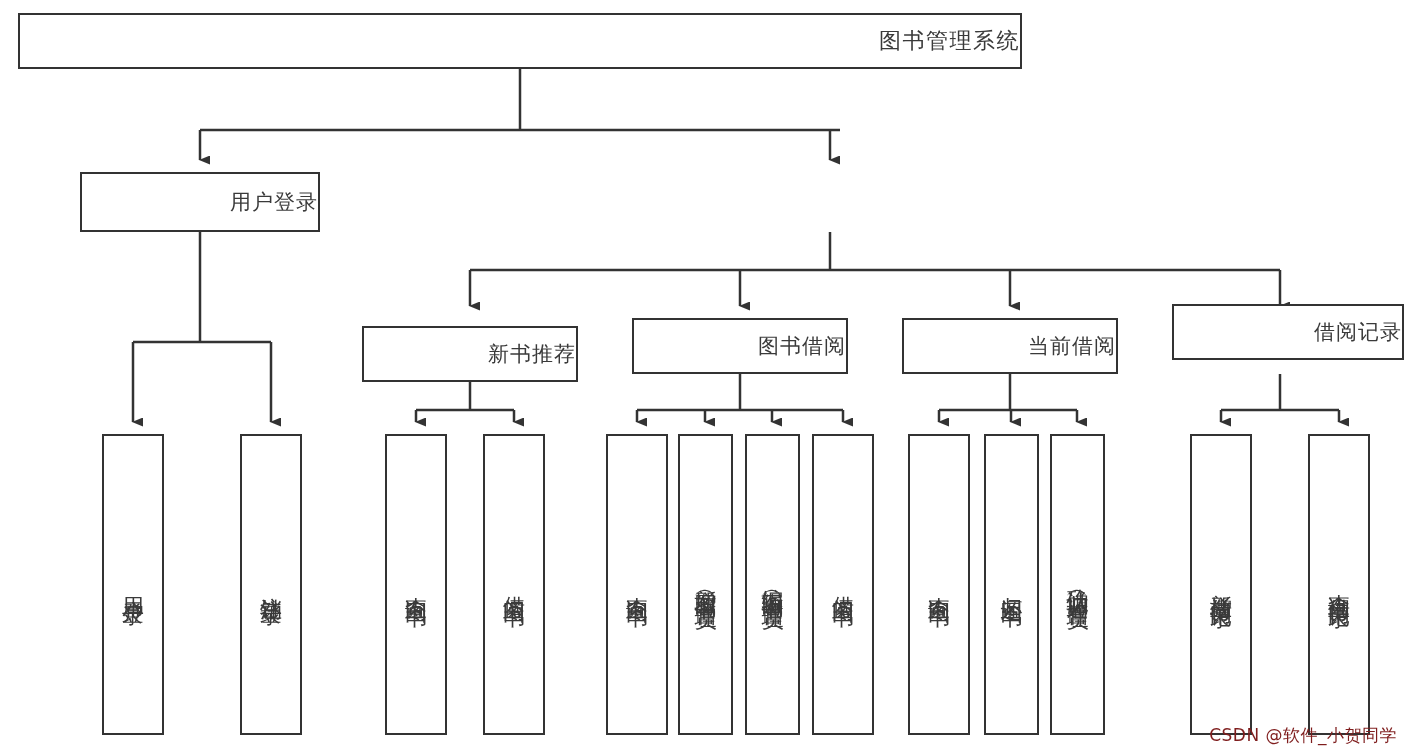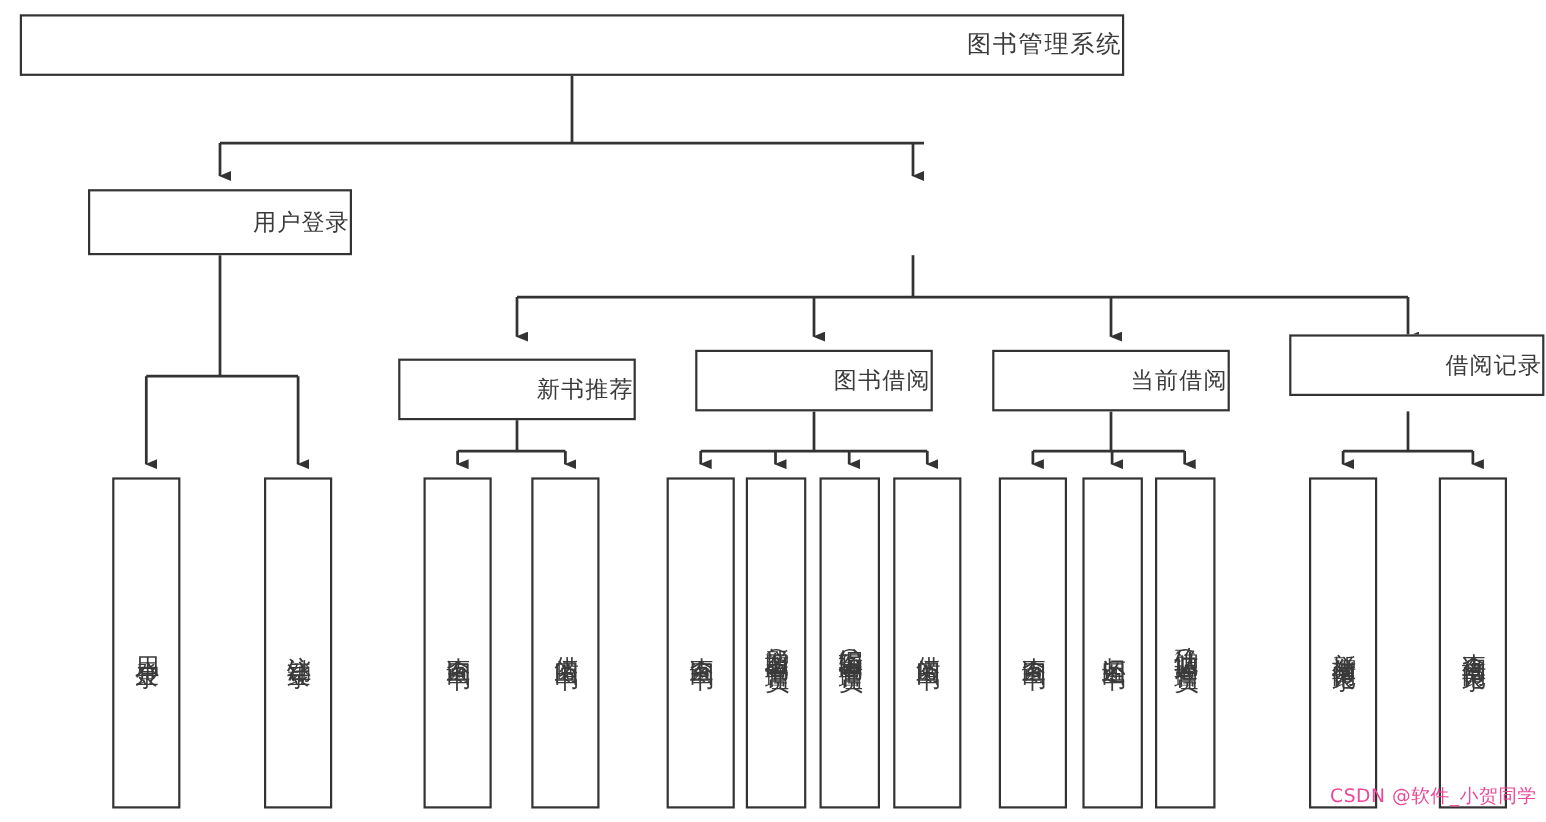--- a/index.html
+++ b/index.html
@@ -61,23 +61,23 @@
     writing-mode: vertical-rl;
     text-orientation: upright;
     font-size: 22px;
     letter-spacing: 3px;
     line-height: 1;
     max-height: 100%;
   }
   .watermark {
     position: absolute;
     right: 8px;
-    bottom: 12px;
+    bottom: 0;
     font-size: 17px;
-    color: #ec4899;
+    color: #7f1d1d;
     letter-spacing: 0.5px;
     white-space: nowrap;
   }
 </style>
 </head>
 <body>
 
 <div id="canvas">
 
   <svg id="wires" viewBox="0 0 1405 747" width="1405" height="747" xmlns="http://www.w3.org/2000/svg">

